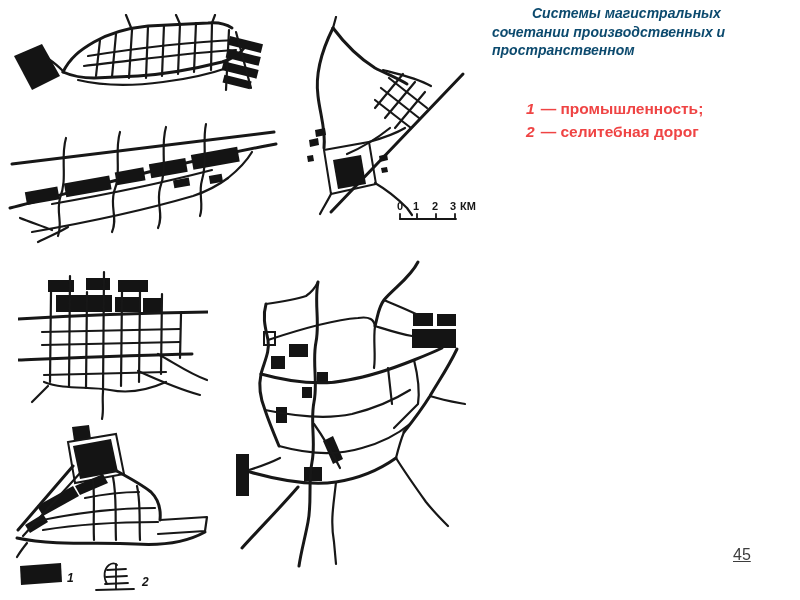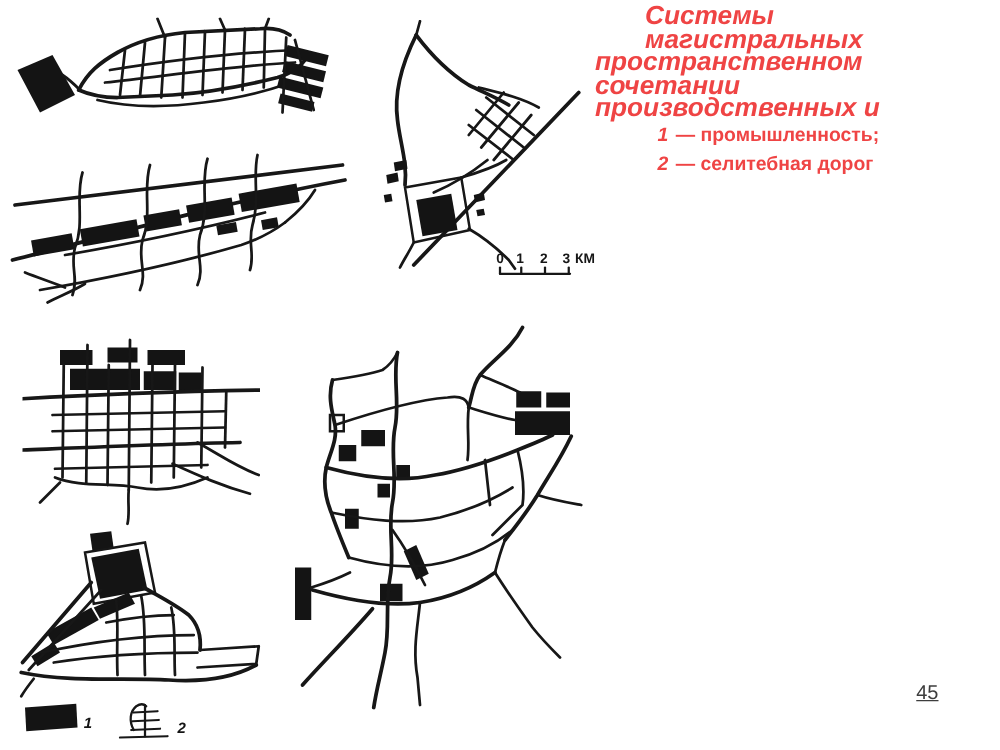--- a/index.html
+++ b/index.html
@@ -6,22 +6,22 @@
   .slide{position:relative;width:800px;height:600px;background:#ffffff;overflow:hidden;
          font-family:"Liberation Sans",sans-serif;}
   .map{position:absolute;}
   
   .rd{fill:none;stroke:#171717;stroke-width:2.2;stroke-linecap:round;stroke-linejoin:round;}
   .w3{stroke-width:3;}
   .rd2{fill:none;stroke:#171717;stroke-width:1.8;stroke-linecap:round;}
   .blk{fill:#141414;stroke:none;}
   .olr{fill:none;stroke:#171717;stroke-width:2;}
   
-  .caption{position:absolute;left:476px;top:4px;width:296px;color:#ef4444;
-           font-weight:bold;font-style:italic;font-size:21px;line-height:18.5px;}
+  .caption{position:absolute;left:492px;top:4px;width:296px;color:#0c4a6e;
+           font-weight:bold;font-style:italic;font-size:14px;line-height:18.5px;}
   .caption .ln1{padding-left:40px;}
   .cap-legend{position:absolute;left:526px;top:97px;color:#ef4444;
               font-weight:bold;font-size:15.5px;line-height:23px;}
   .cap-legend .num{font-style:italic;margin-right:6px;}
   .pagenum{position:absolute;left:733px;top:546px;font-size:16px;color:#3d3d3d;text-decoration:underline;}
   
   text.tick{font-family:"Liberation Sans",sans-serif;font-size:11px;font-weight:bold;fill:#171717;}
   text.lbl{font-family:"Liberation Sans",sans-serif;font-size:12px;font-weight:bold;font-style:italic;fill:#141414;}
 </style>
 </head>
@@ -213,22 +213,22 @@
       <path class="rd2" d="M 95,14 L 114,13"></path>
       <path class="rd2" d="M 94,21 L 115,20"></path>
       <path class="rd2" d="M 93,28 L 116,27"></path>
       <path class="rd2" d="M 95,28 C 91,21 92,13 97,9 C 100,7 103,7 105,9"></path>
     </g>
     <text class="lbl" x="130" y="30">2</text>
   </svg>
 
   <div class="caption">
     <div class="ln1">Системы магистральных</div>
+    <div>сочетании производственных и</div>
     <div>пространственном</div>
-    <div>сочетании производственных и</div>
   </div>
 
   <div class="cap-legend">
     <div>
       <span class="num">1</span><span>— промышленность;</span>
     </div>
     <div>
       <span class="num">2</span><span>— селитебная дорог</span>
     </div>
   </div>

